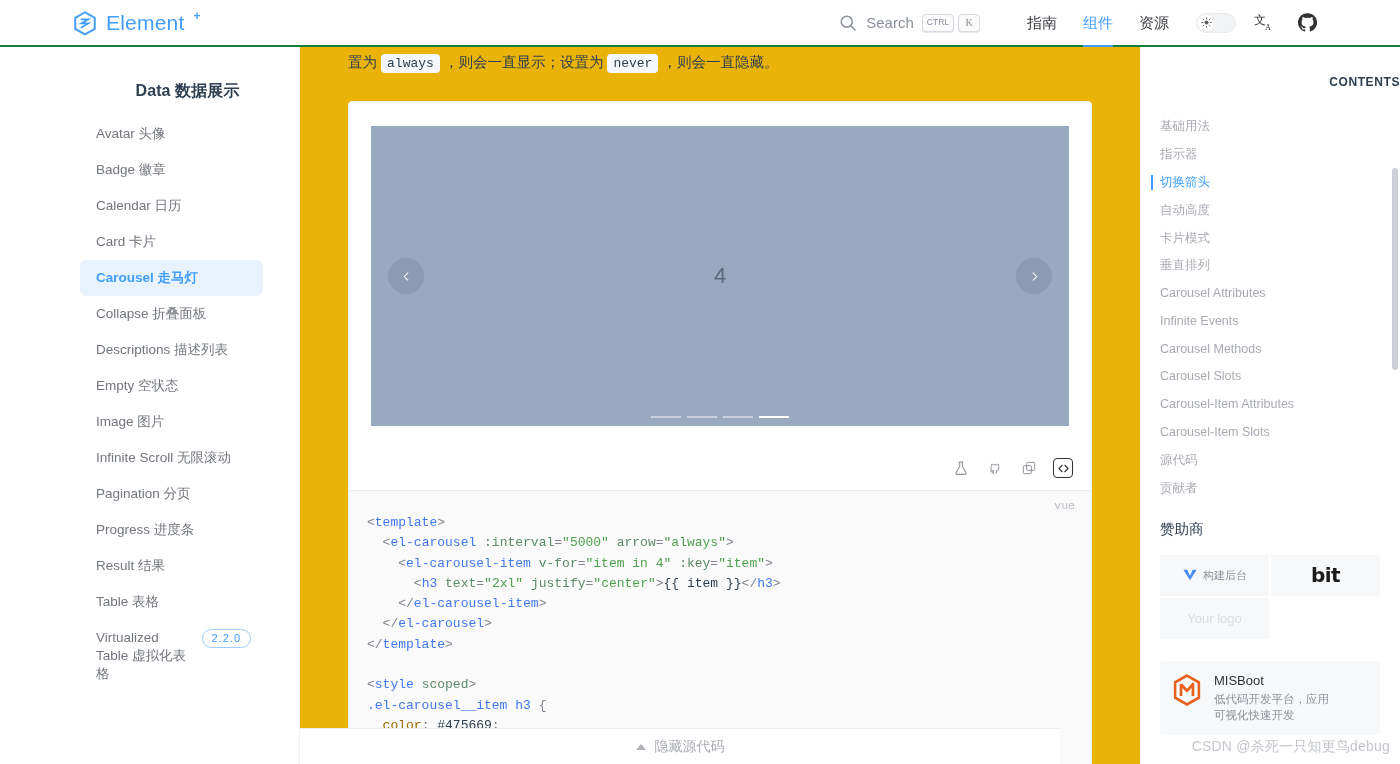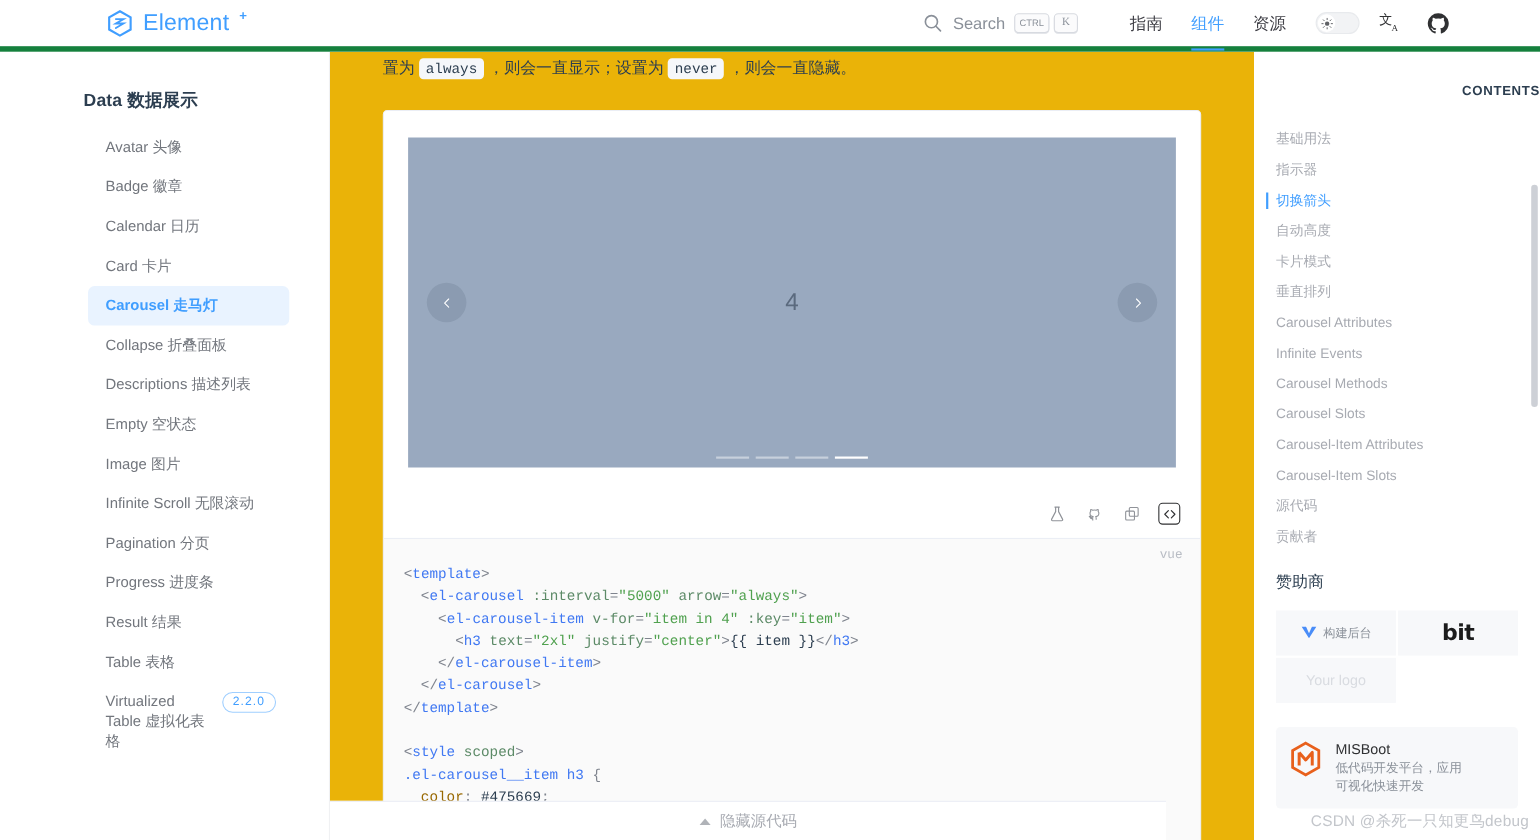--- a/index.html
+++ b/index.html
@@ -7,22 +7,22 @@
     width: 1400px; height: 764px;
     font-family: "Liberation Sans", "DejaVu Sans", sans-serif;
     background: #ffffff; color: #2c3e50;
     overflow: hidden;
   }
   .page { position: relative; width: 1400px; height: 764px; }
 
   
   .header {
     position: absolute; top: 0; left: 0; width: 1400px; height: 47px;
-    background: #ffffff; border-bottom: 5px solid #15803d;
-    display: flex; align-items: center; z-index: 40; padding-left: 24px;
+    background: #ffffff; border-bottom: 2px solid #15803d;
+    display: flex; align-items: center; z-index: 40;
   }
   .brand { display: flex; align-items: center; gap: 8px; margin-left: 72px; }
   .brand-mark { width: 26px; height: 26px; display: block; }
   .brand-text {
     font-size: 21px; font-weight: 500; color: #409eff;
     letter-spacing: .2px; position: relative; display: inline-block;
   }
   .brand-plus {
     font-size: 12px; color: #409eff; position: relative; top: -7px; left: 1px;
     font-weight: 600;
@@ -72,21 +72,21 @@
   }
 
   
   .sidebar {
     position: absolute; top: 47px; left: 0; width: 300px; height: 717px;
     background: #fff; border-right: 1px solid #f0f1f3;
     padding: 34px 0 0 0; overflow: hidden;
   }
   .sidebar-title {
     font-size: 16px; font-weight: bold; color: #2c3e50;
-    padding-left: 76px; margin-bottom: 14px; letter-spacing: .1px;
+    padding-left: 76px; margin-bottom: 14px; letter-spacing: .1px; text-align: center;
   }
   .side-list { list-style: none; }
   .side-item {
     display: flex; align-items: flex-start; gap: 8px;
     font-size: 13.5px; color: #72767d; cursor: pointer;
     padding: 9px 12px 9px 16px; margin: 0 36px 0 80px;
     border-radius: 6px; line-height: 18px;
   }
   .side-item.active {
     color: #409eff; background: #e9f3ff; font-weight: bold;

